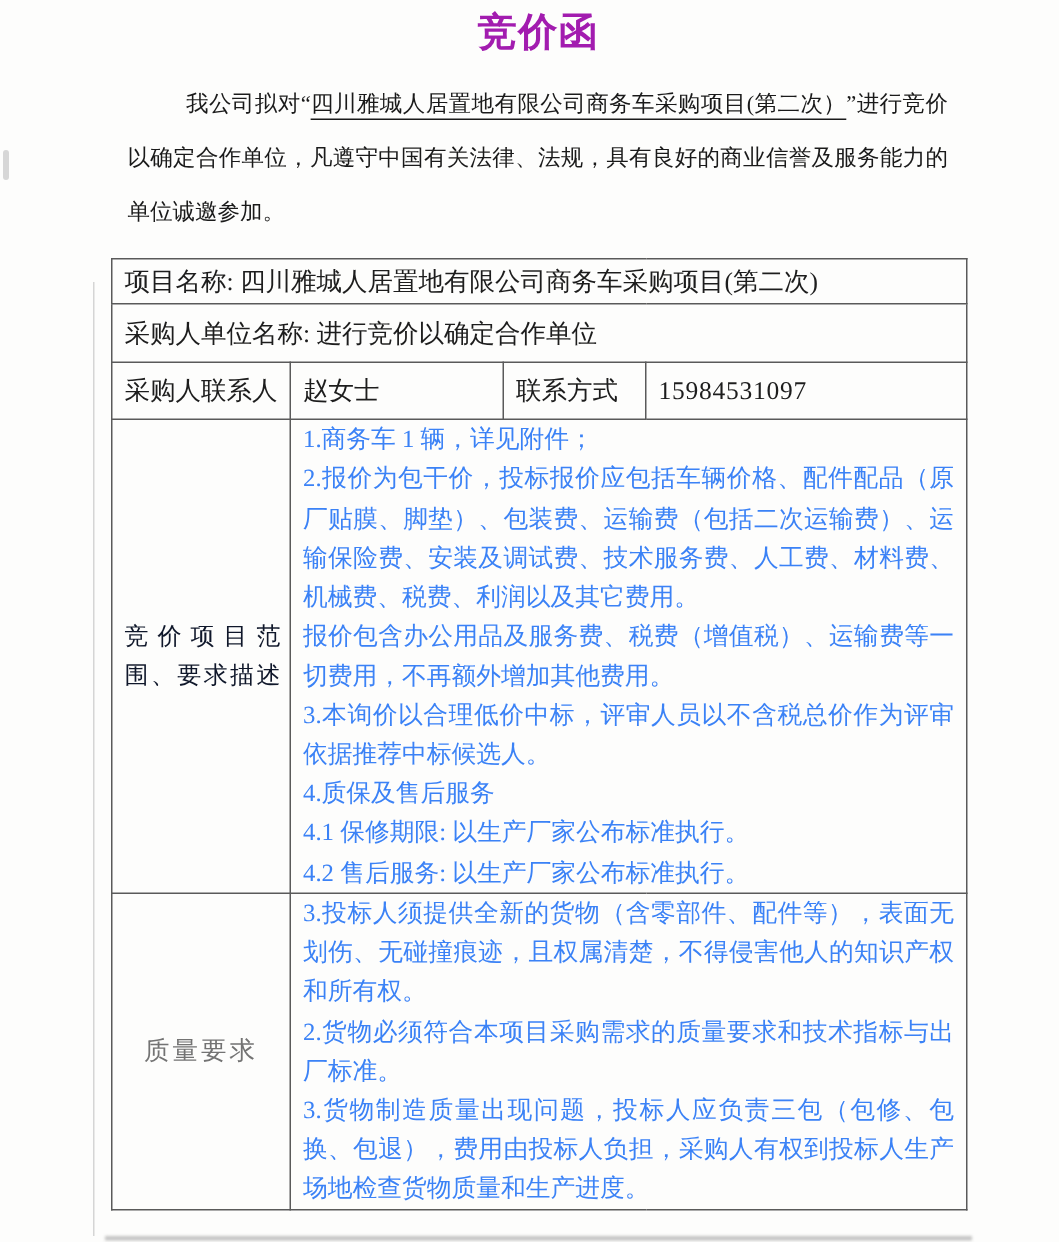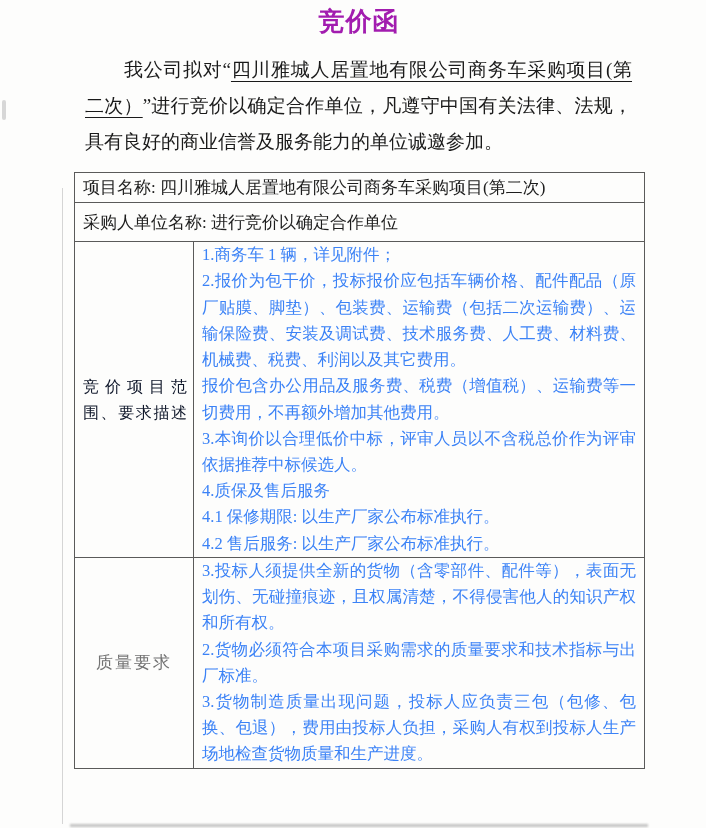--- a/index.html
+++ b/index.html
@@ -22,21 +22,21 @@
     font-size: 26px;
     font-weight: bold;
     letter-spacing: 1px;
     color: #a21caf;
   }
   .intro {
     position: absolute;
     left: 85px;
     top: 52px;
     width: 547px;
-    font-size: 19px;
+    font-size: 15px;
     line-height: 36px;
     text-align: justify;
     text-indent: 39px;
     color: #1a1a1a;
   }
   .underlined {
     text-decoration: underline;
     text-underline-offset: 5px;
     text-decoration-thickness: 1.2px;
   }
@@ -133,20 +133,26 @@
       <col style="width:95px">
       <col style="width:214px">
     </colgroup>
     <tbody>
       <tr class="row-project">
         <td colspan="4"><span>项目名称: </span><span>四川雅城人居置地有限公司商务车采购项目(第二次)</span></td>
       </tr>
       <tr class="row-purchaser">
         <td colspan="4"><span>采购人单位名称: </span><span>进行竞价以确定合作单位</span></td>
       </tr>
+      <tr class="row-contact">
+        <td>采购人联系人</td>
+        <td>赵女士</td>
+        <td>联系方式</td>
+        <td class="phone-cell">15984531097</td>
+      </tr>
       <tr class="row-scope">
         <td class="label-cell">
           <div class="scope-label">
               <div class="label-line">竞价项目范</div>
               <div class="label-line">围、要求描述</div>
             </div>
         </td>
         <td class="content-cell" colspan="3">
           <div>
               <div class="cell-para">1.商务车 1 辆，详见附件；</div>

